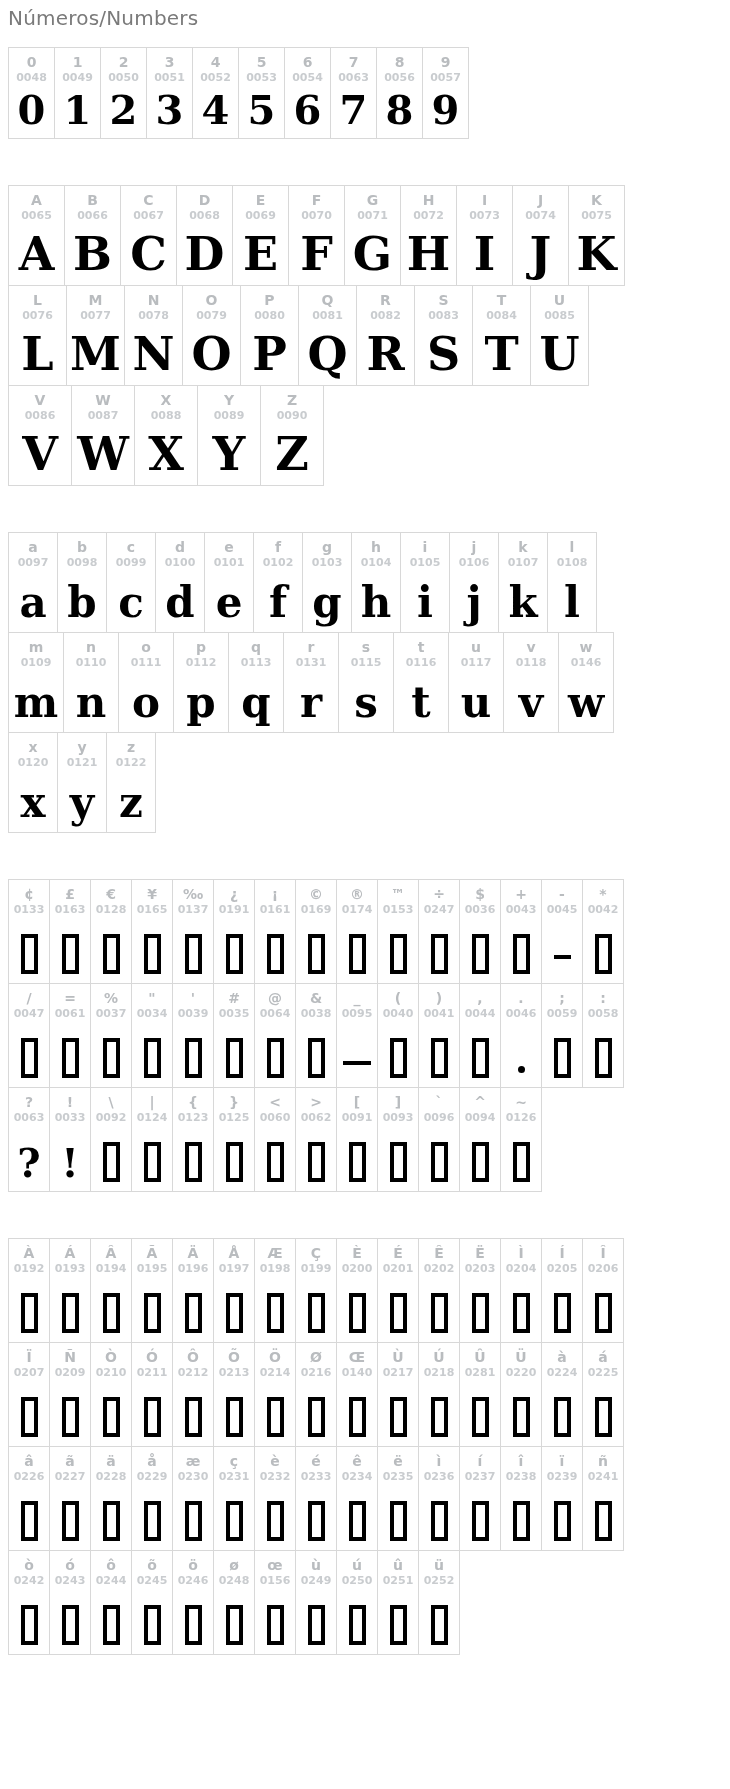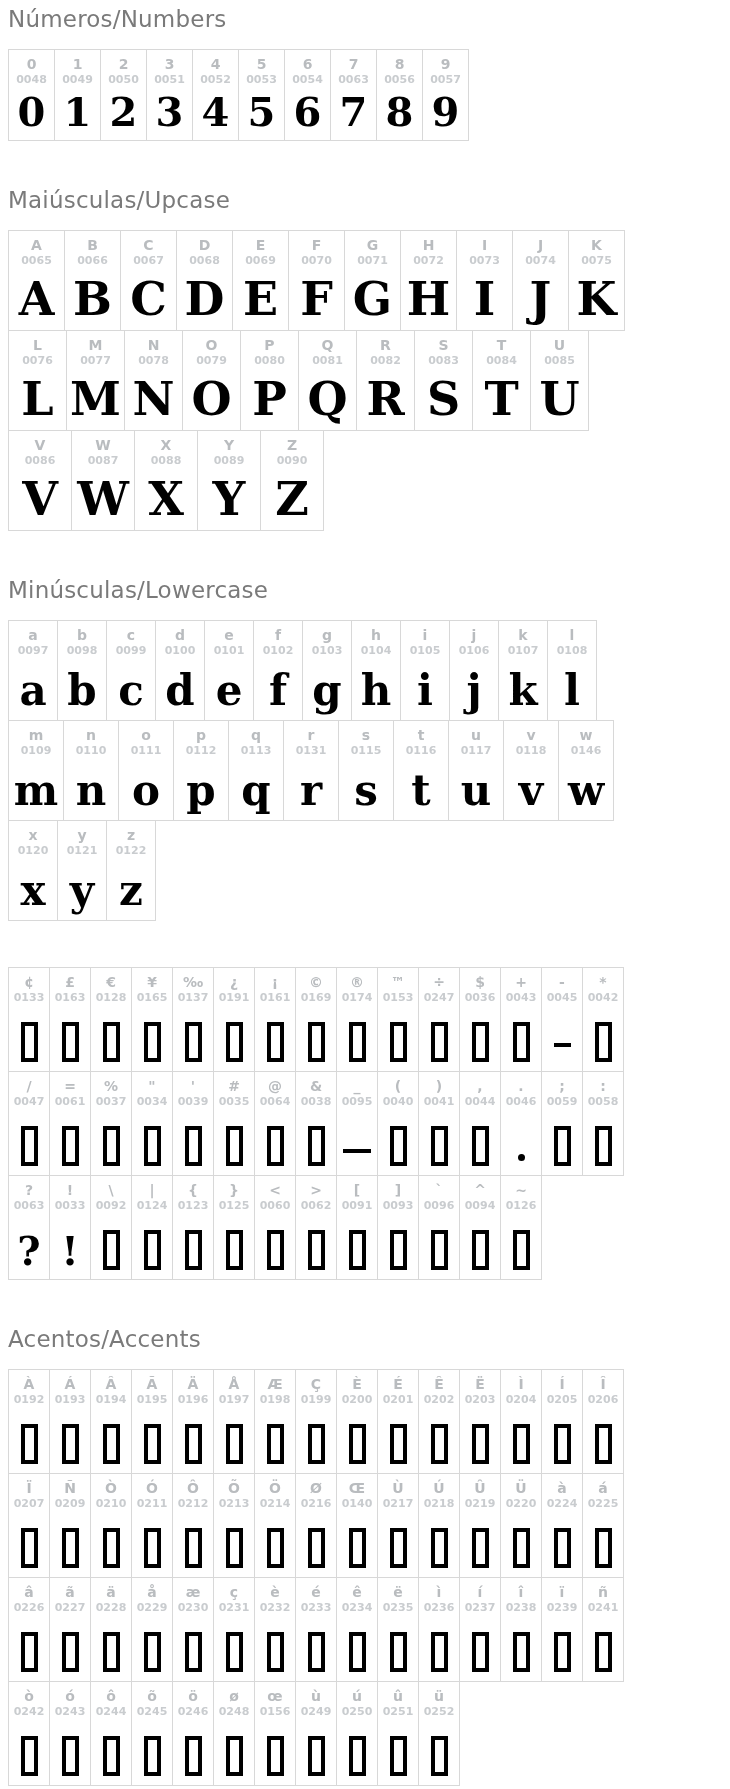--- a/index.html
+++ b/index.html
@@ -5,21 +5,21 @@
   html,body{margin:0;padding:0;background:#ffffff;}
   body{
     width:730px;
     font-family:"DejaVu Sans","Liberation Sans",sans-serif;
     -webkit-font-smoothing:antialiased;
   }
   #charmap{padding:6px 0 10px 8px;}
   .charmap-section{margin:0 0 46px 0;}
   .charmap-section:last-child{margin-bottom:0;}
   .sec-title{
-    font-size:23px;
+    font-size:20px;
     font-weight:400;
     color:#7a7a7a;
     margin:0 0 17px 0;
     letter-spacing:.2px;
   }
   .ctable{display:inline-block;}
   .crow{display:flex;margin-top:-1px;}
   .cell{
     box-sizing:border-box;
     border:1px solid #d8d8d8;
@@ -161,21 +161,21 @@
             </div>
           </div>
           <div class="cell">
             <div class="lbl">9</div>
             <div class="code">0057</div>
             <div class="glyph-area">
               <span class="glyph">9</span>
             </div>
           </div>
         </div></div></section>
-    <section class="charmap-section upcase"><h2 class="sec-title">Maiúsculas/Upcase</h2><div class="ctable upcase"><div class="crow row0">
+    <section class="charmap-section upcase"><div class="ctable upcase"><div class="crow row0">
           <div class="cell">
             <div class="lbl">A</div>
             <div class="code">0065</div>
             <div class="glyph-area">
               <span class="glyph">A</span>
             </div>
           </div>
           <div class="cell">
             <div class="lbl">B</div>
             <div class="code">0066</div>
@@ -347,21 +347,21 @@
             </div>
           </div>
           <div class="cell">
             <div class="lbl">Z</div>
             <div class="code">0090</div>
             <div class="glyph-area">
               <span class="glyph">Z</span>
             </div>
           </div>
         </div></div></section>
-    <section class="charmap-section lowercase"><h2 class="sec-title">Minúsculas/Lowercase</h2><div class="ctable lowercase"><div class="crow row0">
+    <section class="charmap-section lowercase"><div class="ctable lowercase"><div class="crow row0">
           <div class="cell">
             <div class="lbl">a</div>
             <div class="code">0097</div>
             <div class="glyph-area">
               <span class="glyph">a</span>
             </div>
           </div>
           <div class="cell">
             <div class="lbl">b</div>
             <div class="code">0098</div>
@@ -838,21 +838,21 @@
             </div>
           </div>
           <div class="cell">
             <div class="lbl">~</div>
             <div class="code">0126</div>
             <div class="glyph-area">
               <span class="tofu"></span>
             </div>
           </div>
         </div></div></section>
-    <section class="charmap-section accents"><h2 class="sec-title">Acentos/Accents</h2><div class="ctable accents"><div class="crow row0">
+    <section class="charmap-section accents"><div class="ctable accents"><div class="crow row0">
           <div class="cell">
             <div class="lbl">À</div>
             <div class="code">0192</div>
             <div class="glyph-area">
               <span class="tofu"></span>
             </div>
           </div>
           <div class="cell">
             <div class="lbl">Á</div>
             <div class="code">0193</div>
@@ -1024,21 +1024,21 @@
           </div>
           <div class="cell">
             <div class="lbl">Ú</div>
             <div class="code">0218</div>
             <div class="glyph-area">
               <span class="tofu"></span>
             </div>
           </div>
           <div class="cell">
             <div class="lbl">Û</div>
-            <div class="code">0219</div>
+            <div class="code">0281</div>
             <div class="glyph-area">
               <span class="tofu"></span>
             </div>
           </div>
           <div class="cell">
             <div class="lbl">Ü</div>
             <div class="code">0220</div>
             <div class="glyph-area">
               <span class="tofu"></span>
             </div>

